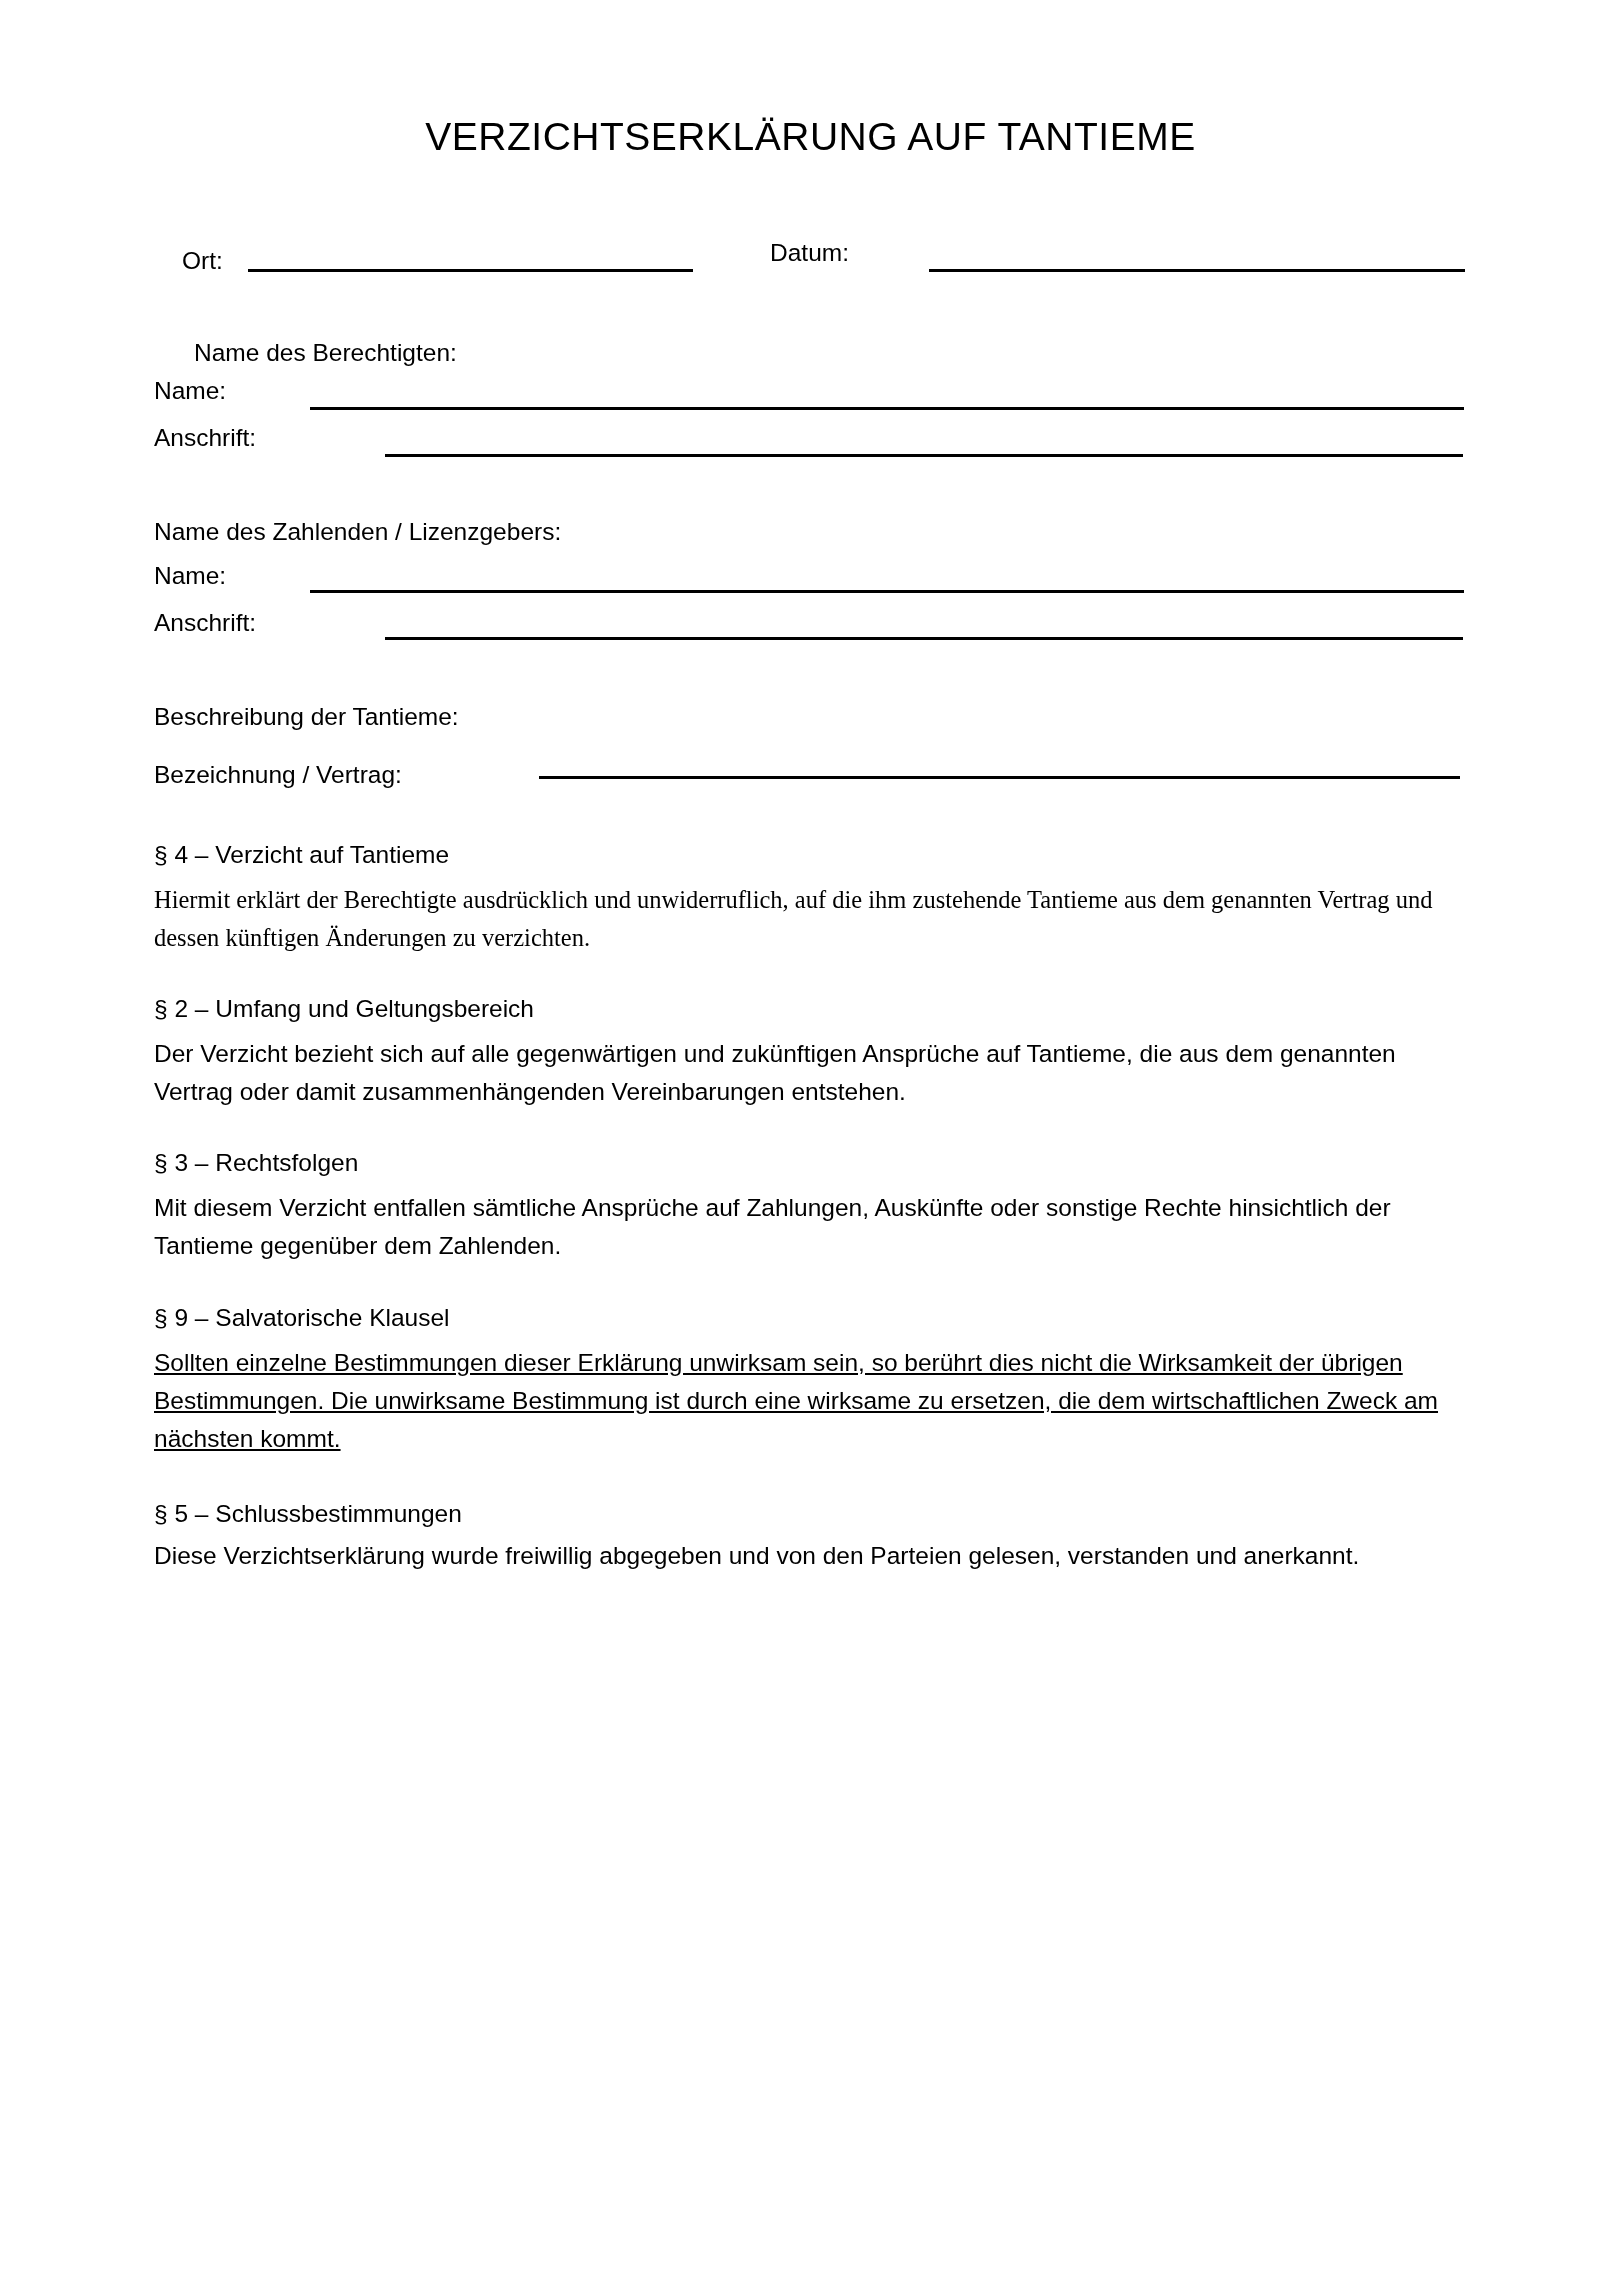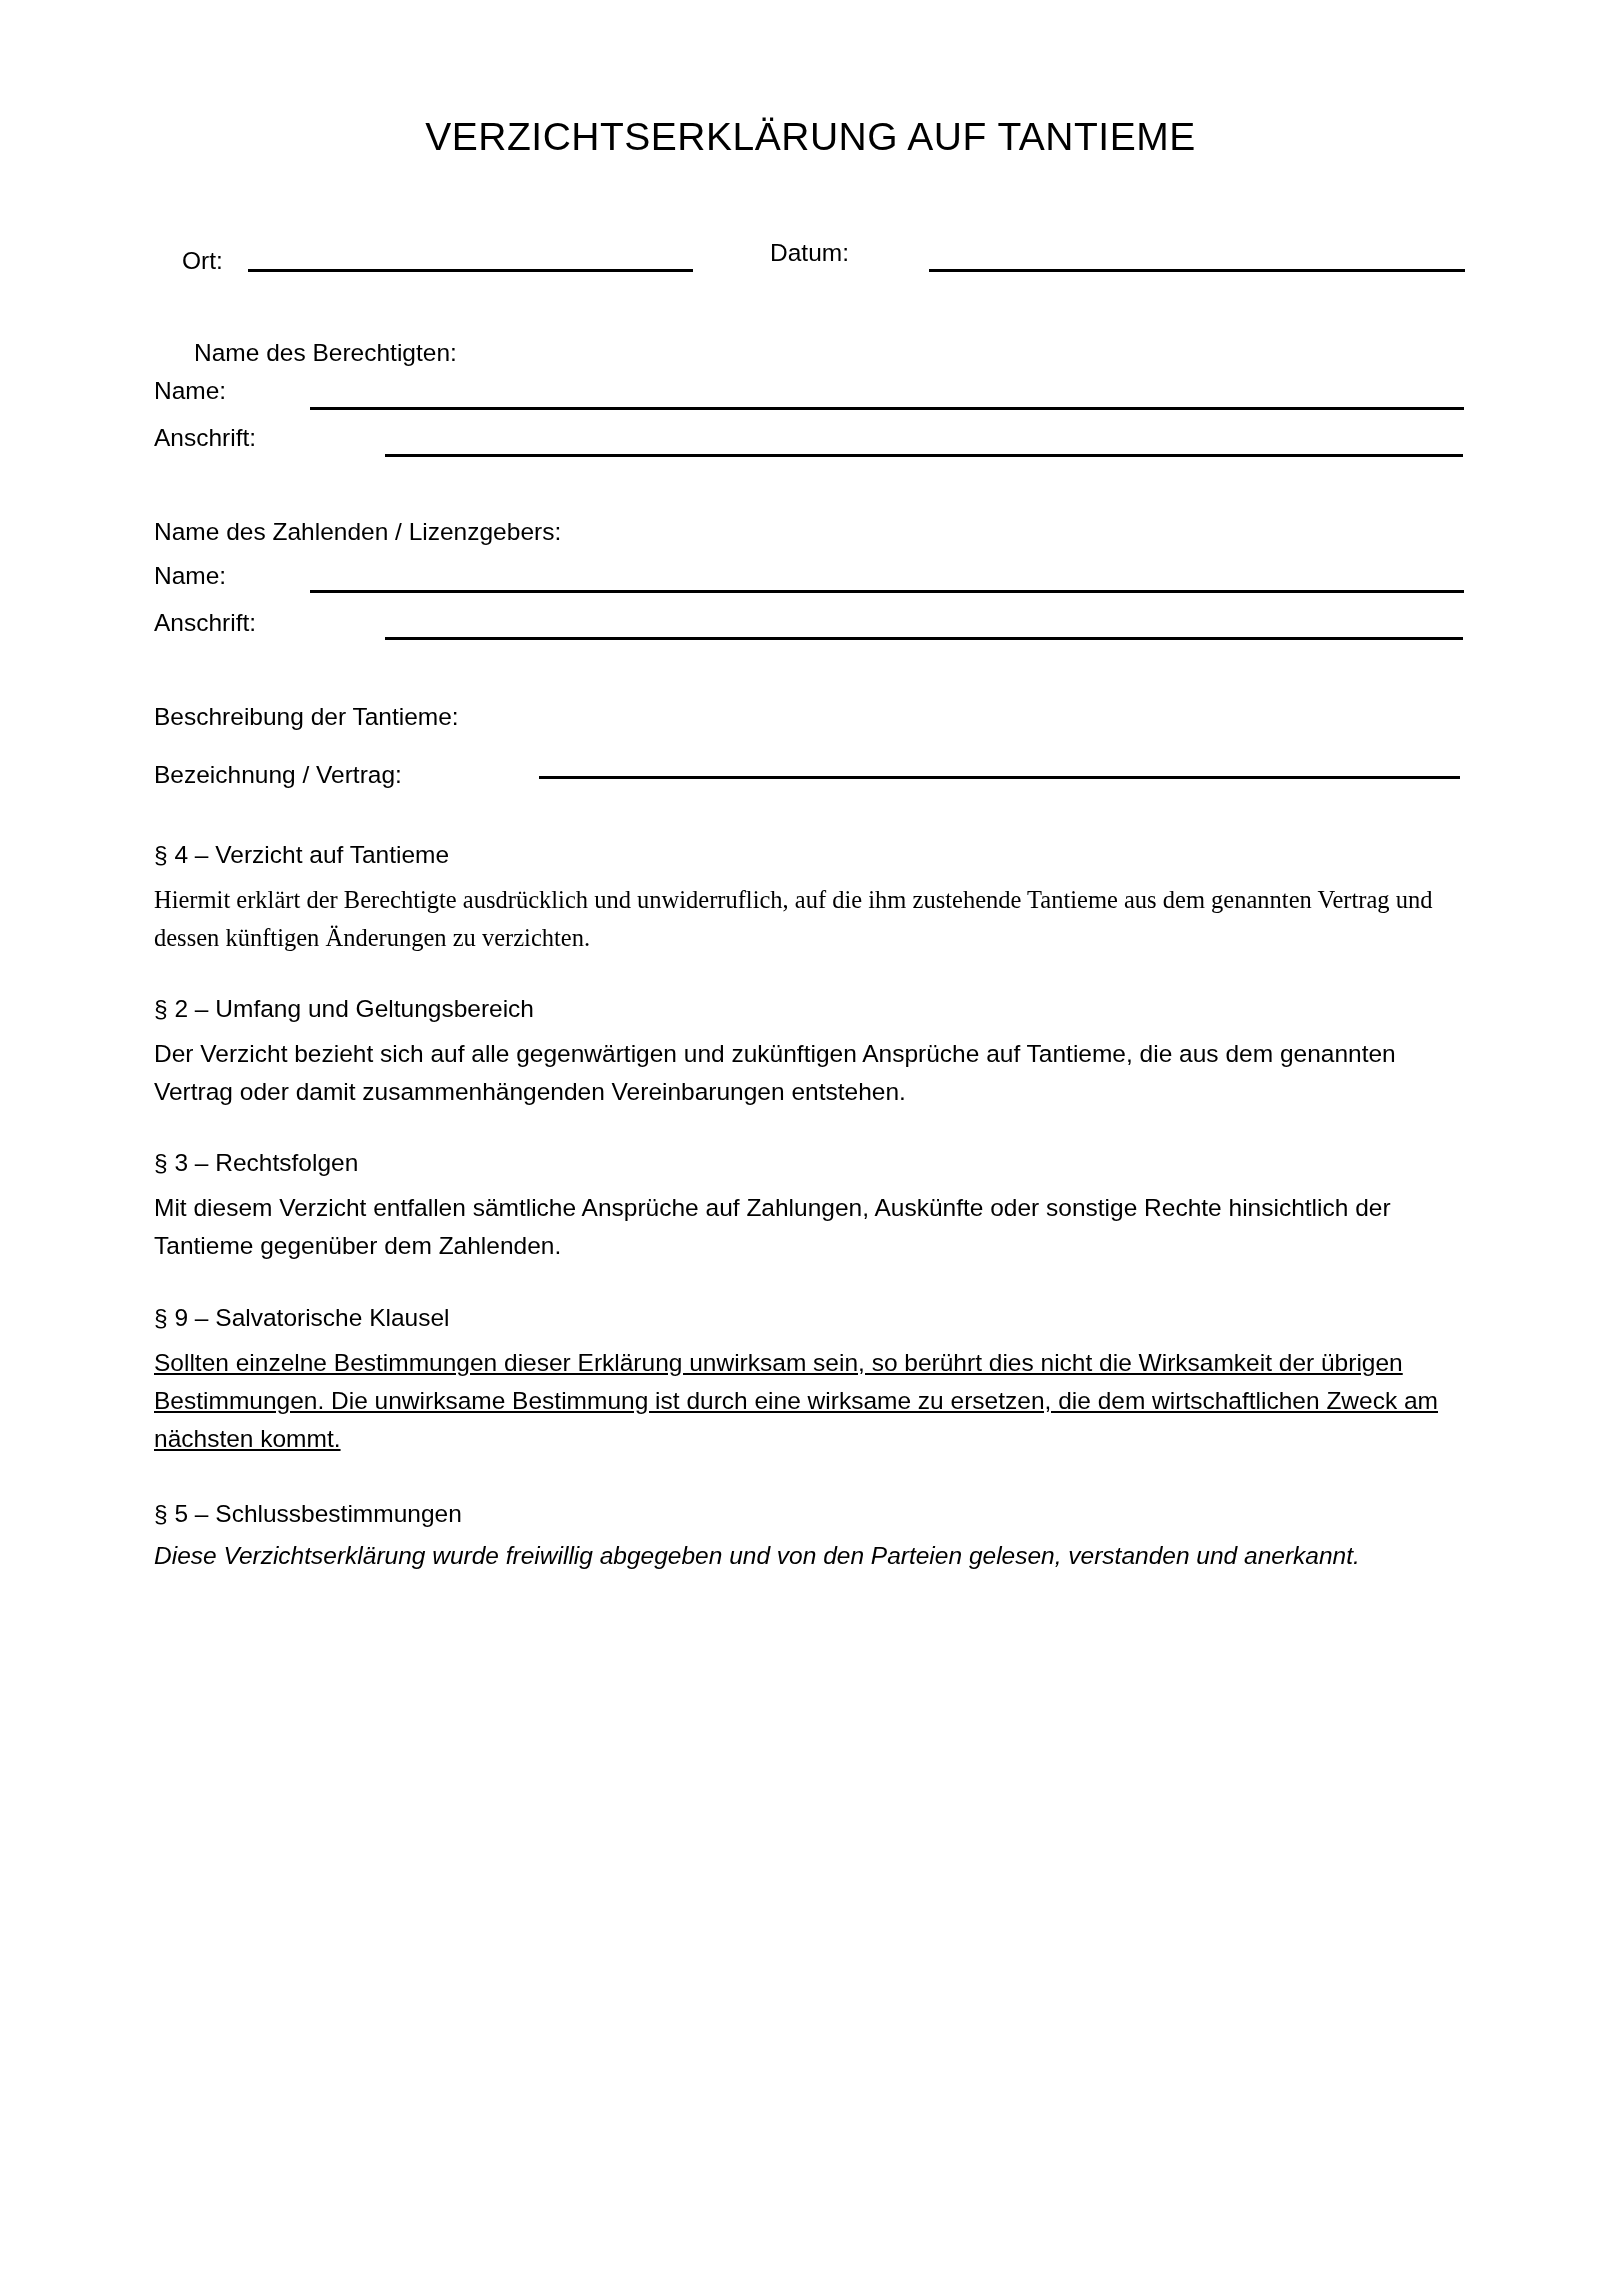--- a/index.html
+++ b/index.html
@@ -85,21 +85,21 @@
   
   #sec1-heading { top: 840px; }
   #sec1-body    { top: 881px; font-family: Liberation Serif, serif; }
   #sec2-heading { top: 994px; }
   #sec2-body    { top: 1035px; }
   #sec3-heading { top: 1148px; }
   #sec3-body    { top: 1189px; }
   #sec4-heading { top: 1303px; }
   #sec4-body    { top: 1344px; text-decoration: underline; }
   #sec5-heading { top: 1499px; }
-  #sec5-body    { top: 1537px; font-style: italic; }
+  #sec5-body    { top: 1537px; }
 </style>
 </head>
 <body>
 
 <div class="page">
 
   <h1 class="title">VERZICHTSERKLÄRUNG AUF TANTIEME</h1>
 
   <span class="lbl" id="ort-label">Ort:</span>
   <div class="fill-line" id="ort-line"></div>

